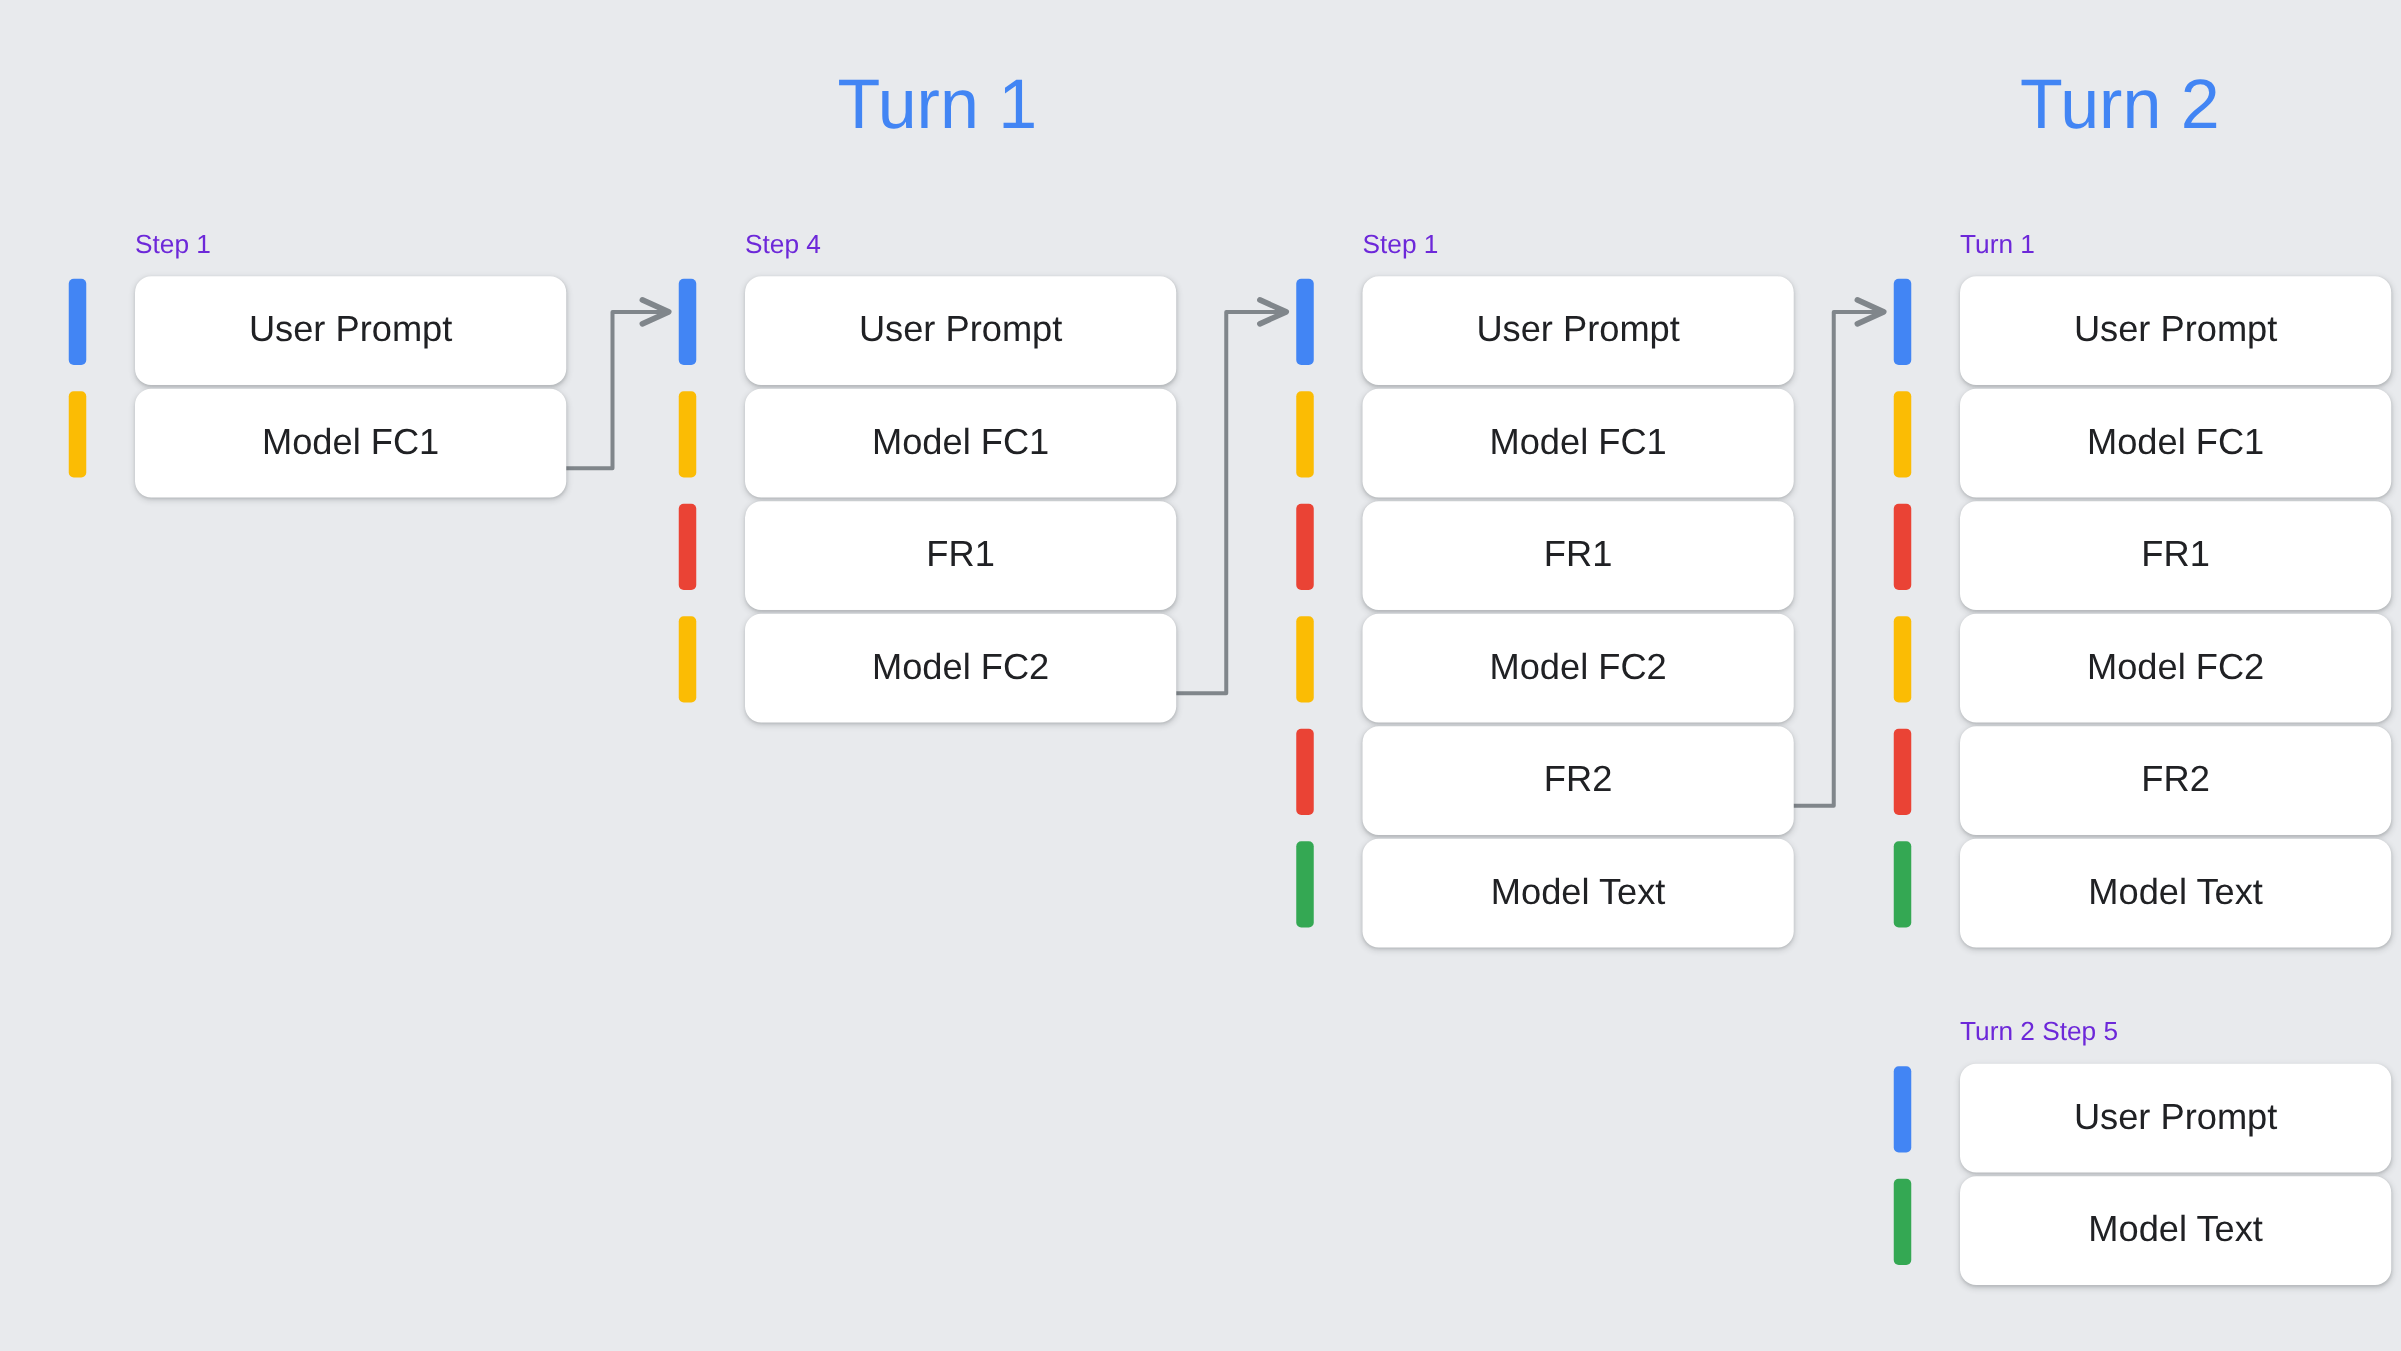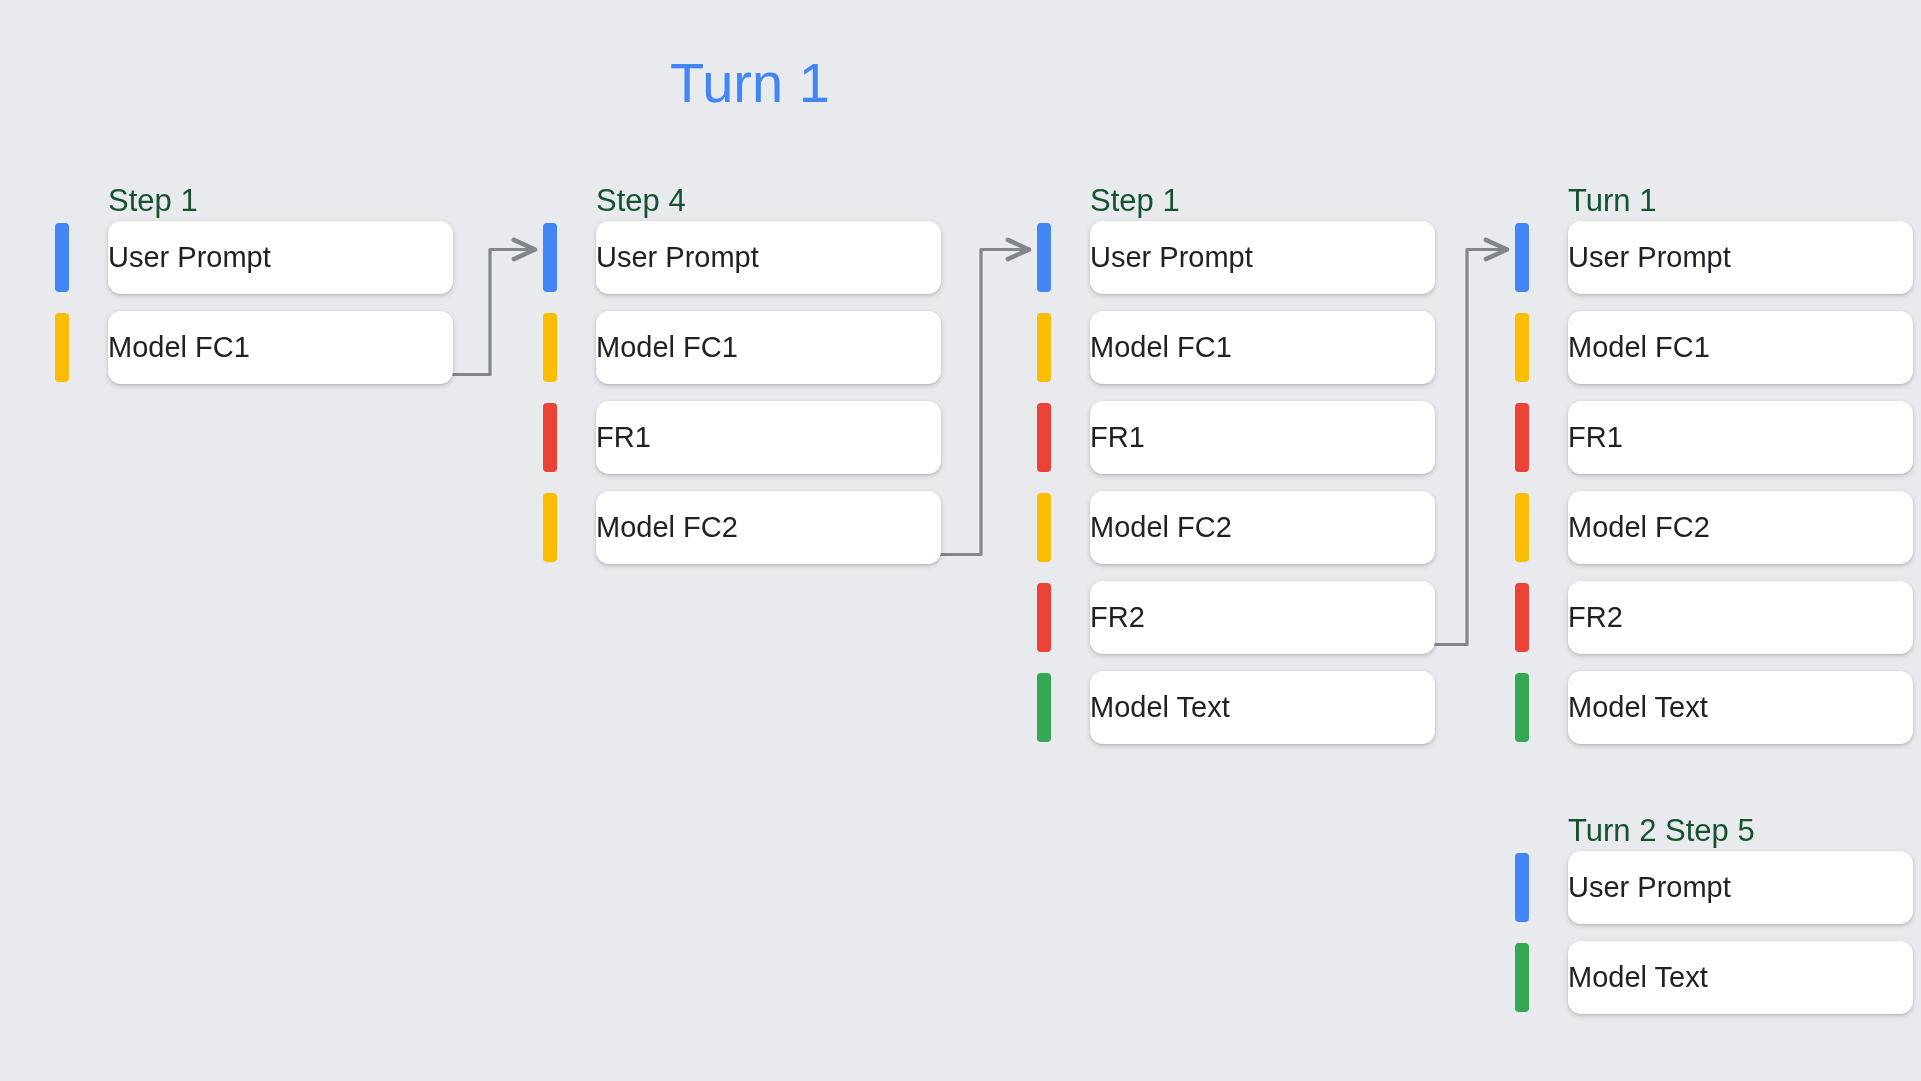--- a/index.html
+++ b/index.html
@@ -35,22 +35,22 @@
   }
 
   
   .column {
     position: absolute;
   }
   .column-label {
     position: absolute;
     top: 0;
     left: 53px;
-    font-size: 31px;
-    color: #14532d;
+    font-size: 21px;
+    color: #6d28d9;
     white-space: nowrap;
     line-height: 1;
   }
   .rows {
     position: absolute;
     top: 36px;
     left: 0;
   }
 
   
@@ -65,27 +65,27 @@
     top: 2px;
     width: 14px;
     height: 69px;
     border-radius: 4px;
   }
   .card {
     position: absolute;
     left: 53px;
     top: 0;
     width: 345px;
-    height: 73px;
+    height: 87px;
     background: #ffffff;
     border-radius: 13px;
     box-shadow: 0 2px 5px rgba(60,64,67,0.22), 0 1px 2px rgba(60,64,67,0.12);
     display: flex;
     align-items: center;
-    justify-content: flex-start;
+    justify-content: center;
     box-sizing: border-box;
   }
   .card-text {
     font-size: 29px;
     color: #202124;
     line-height: 1;
     white-space: nowrap;
   }
 
   
@@ -96,20 +96,21 @@
     height: 1081px;
     pointer-events: none;
   }
 </style>
 </head>
 <body>
 
 <div id="canvas">
 
   <div class="turn-title" id="title-0" style="left:655px; top:55px;">Turn 1</div>
+  <div class="turn-title" id="title-1" style="left:1601px; top:55px;">Turn 2</div>
 
   <svg id="arrows" viewBox="0 0 1921 1081" xmlns="http://www.w3.org/2000/svg">
     <defs>
       <marker id="arrowhead" markerWidth="9" markerHeight="9" refX="7.6" refY="4" orient="auto" markerUnits="strokeWidth">
         <path d="M1,1 L7.6,4 L1,7" fill="none" stroke="#80868b" stroke-width="1.4" stroke-linecap="round" stroke-linejoin="round"></path>
       </marker>
     </defs>
     <g id="arrow-paths" fill="none" stroke="#80868b" stroke-width="3.2" stroke-linecap="round" stroke-linejoin="round">
         <path d="M 430 374.5 L 475 374.5 L 475 249.5 L 520 249.5" marker-end="url(#arrowhead)"></path>
         <path d="M 918 554.5 L 966 554.5 L 966 249.5 L 1014 249.5" marker-end="url(#arrowhead)"></path>

